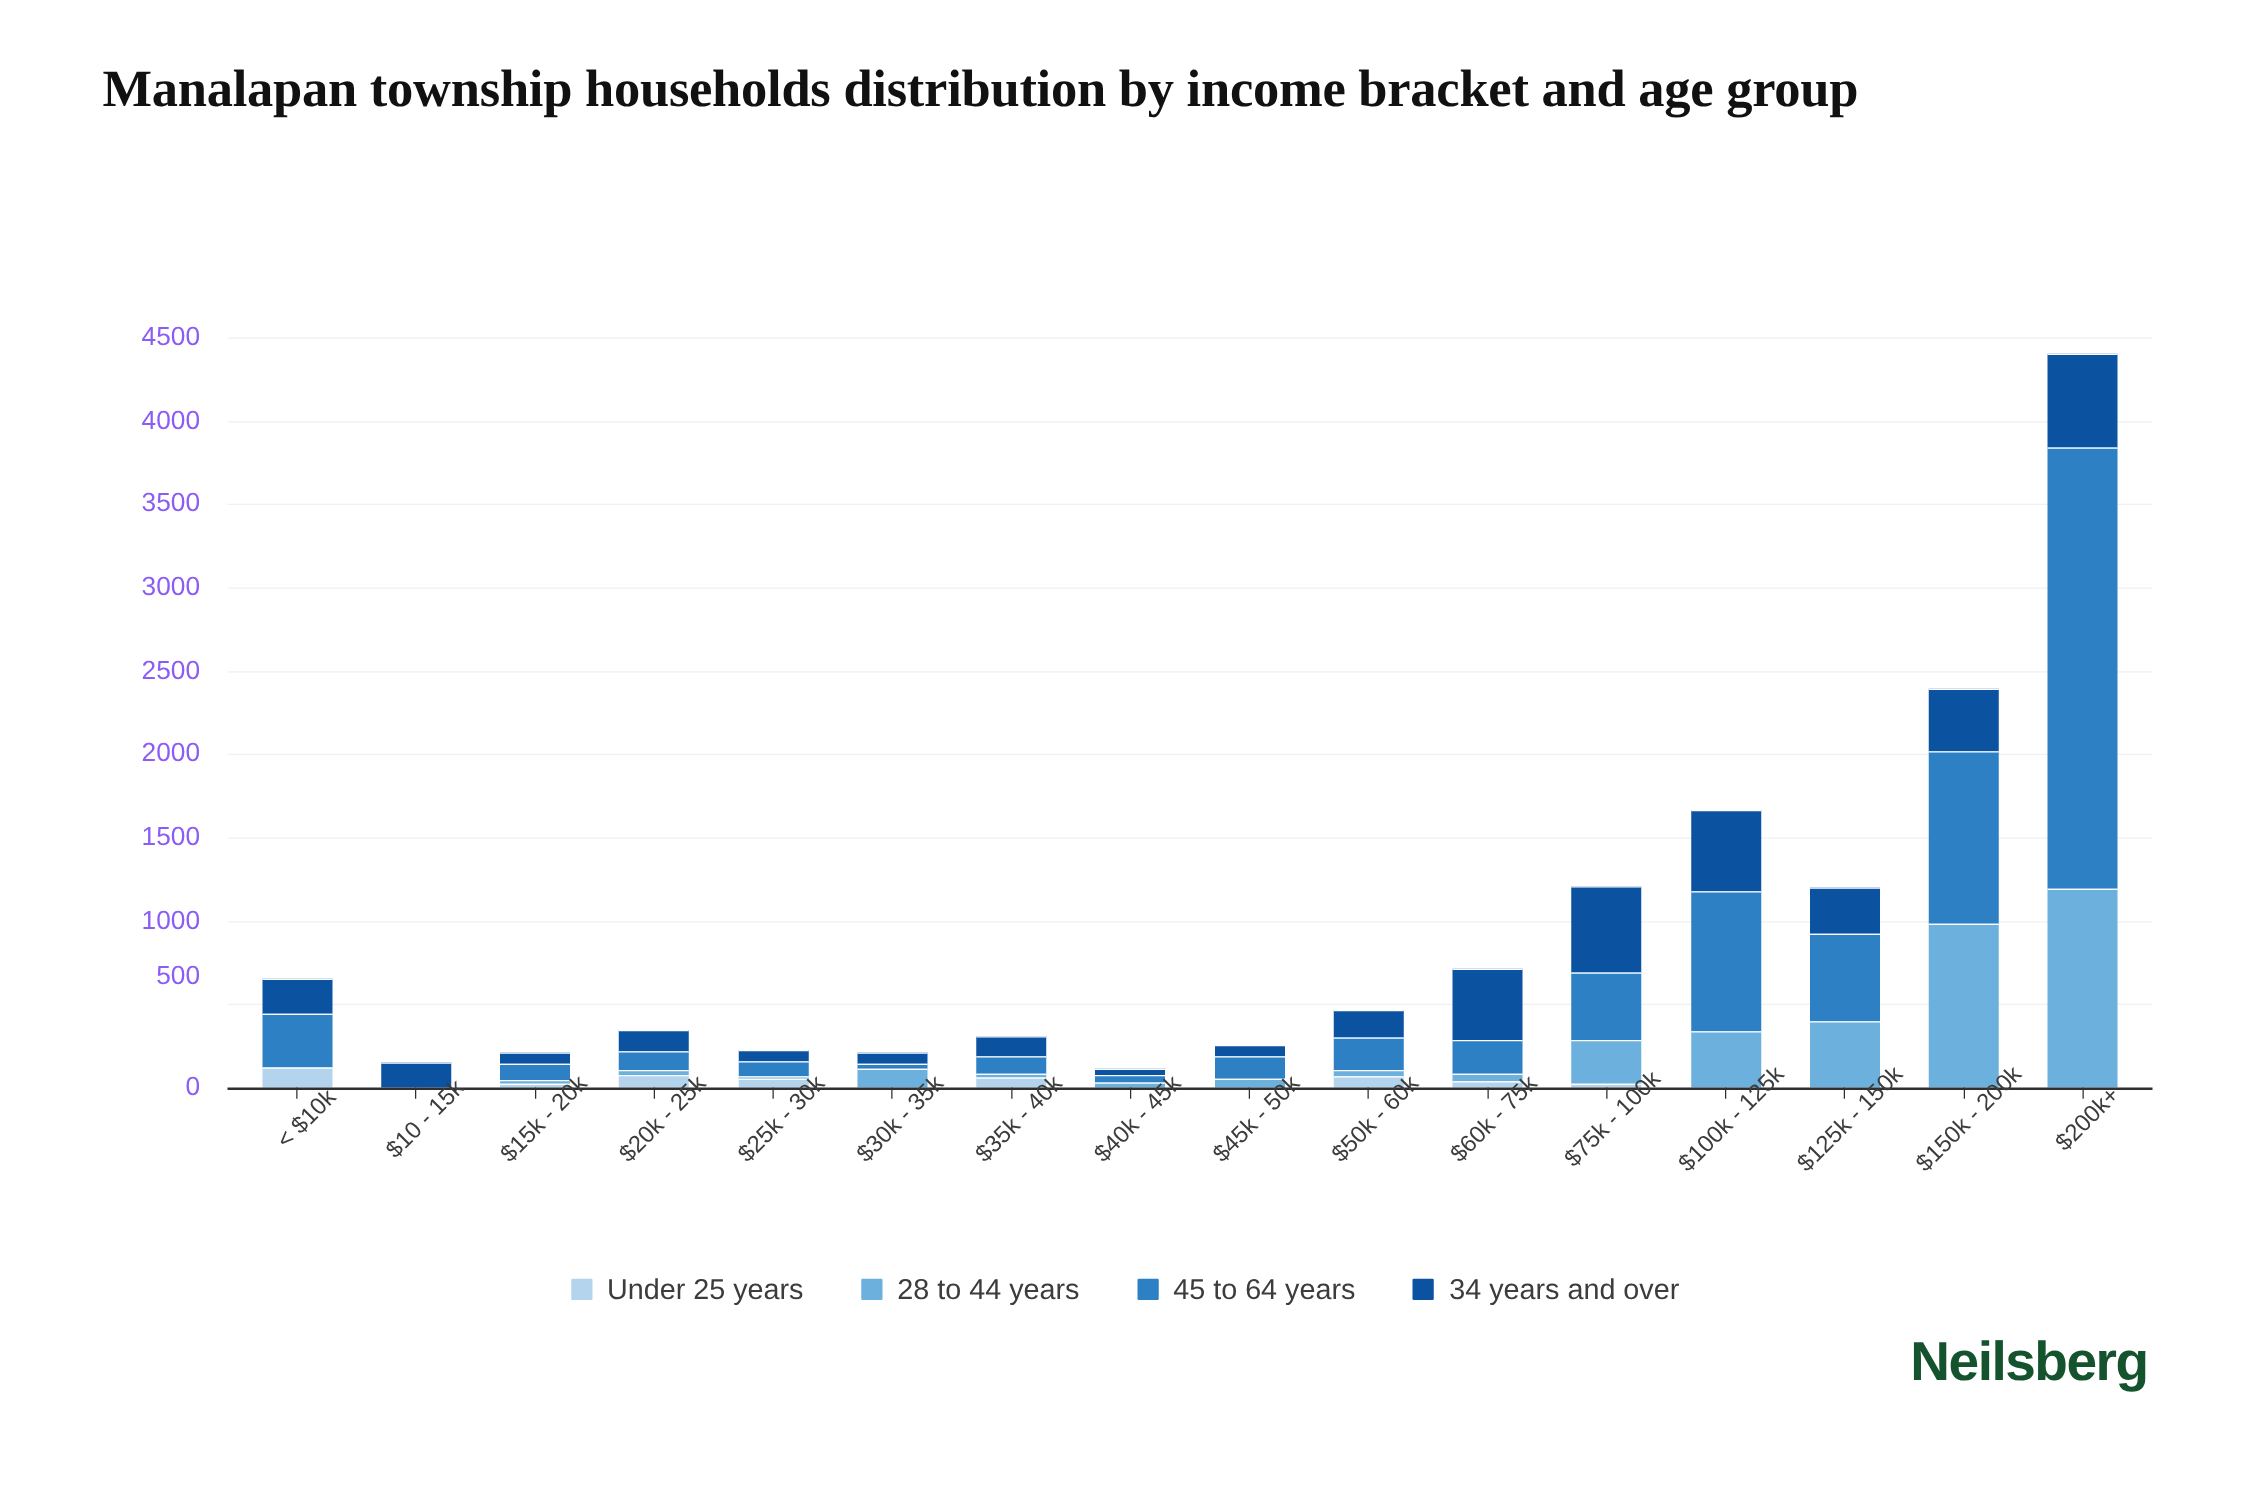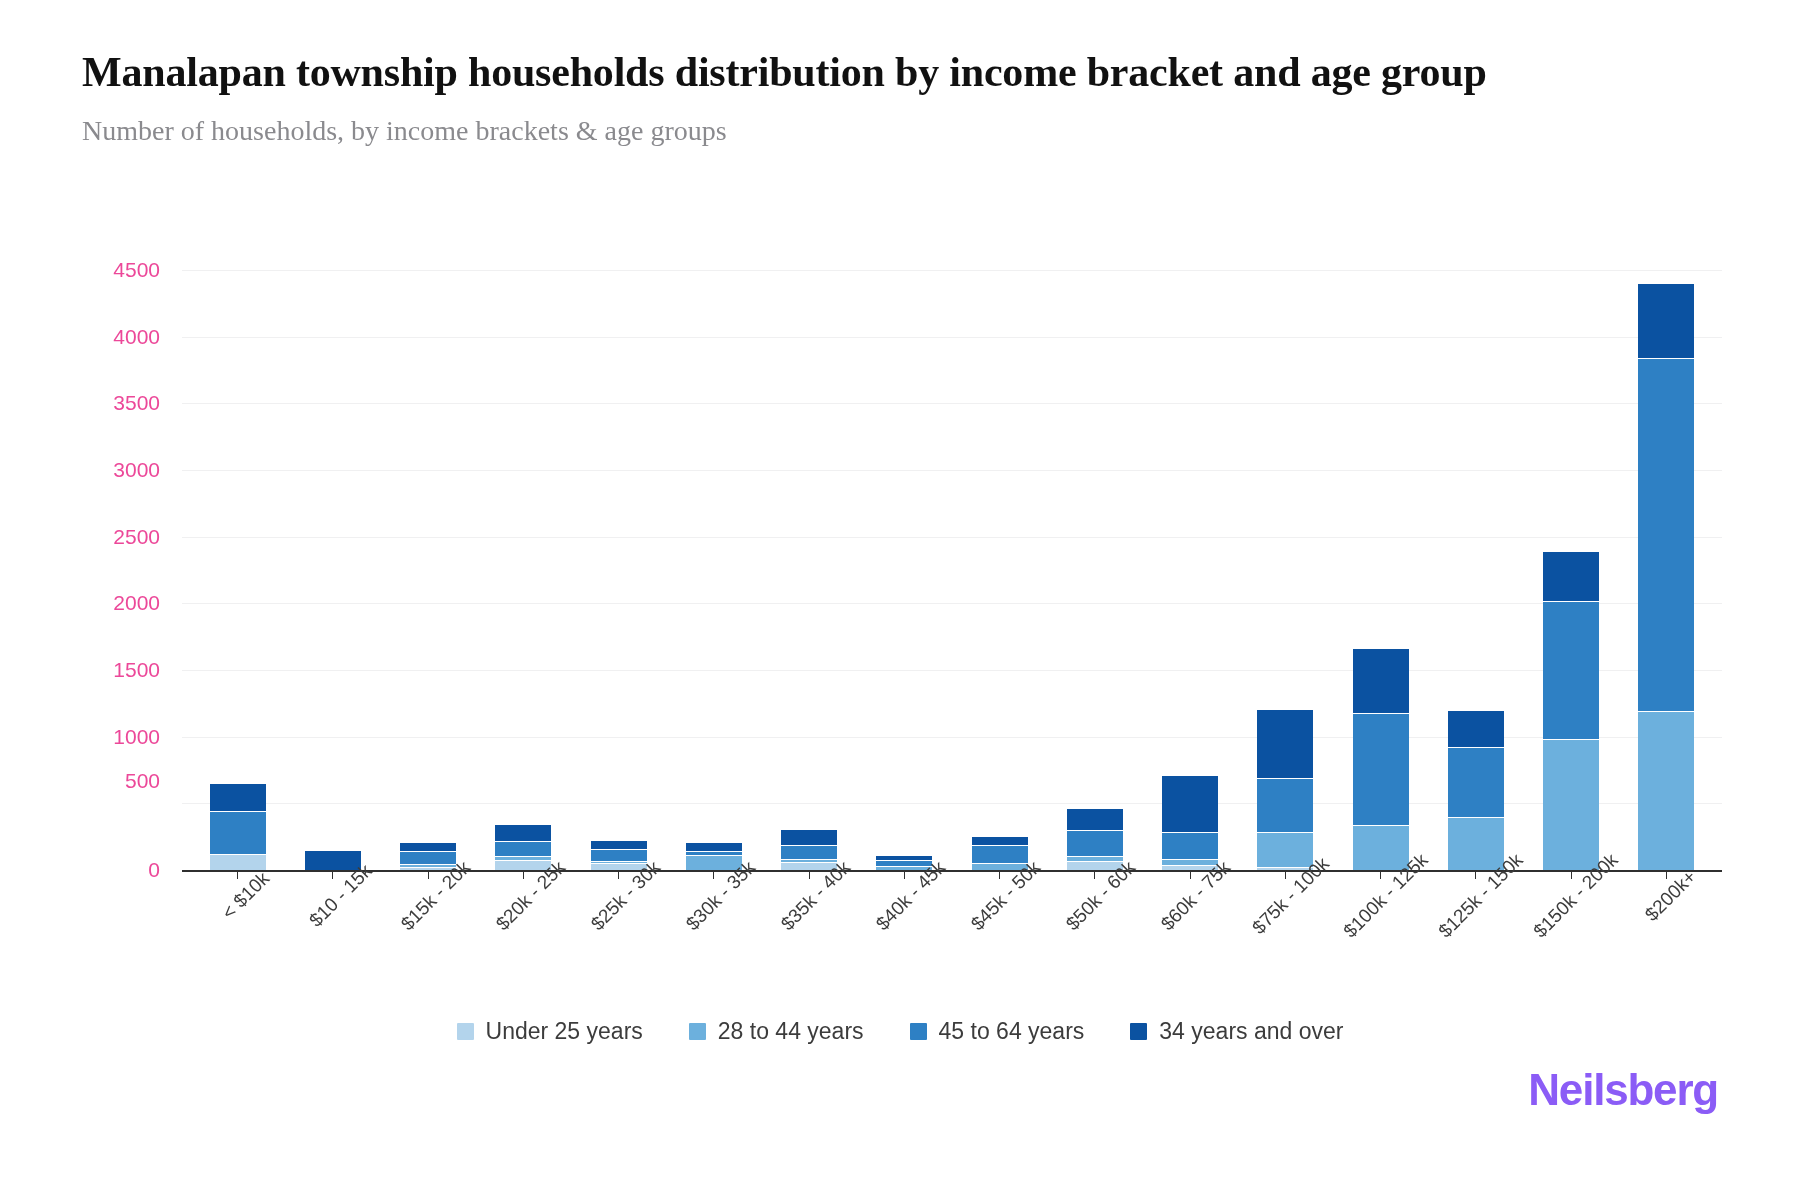--- a/index.html
+++ b/index.html
@@ -62,21 +62,21 @@
     left: 0;
     top: 0;
     width: 90px;
     height: 600px;
   }
   .y-tick {
     position: absolute;
     right: 12px;
     transform: translateY(-50%);
     font-size: 21px;
-    color: #ec4899;
+    color: #8b5cf6;
     white-space: nowrap;
     font-family: "Liberation Sans", sans-serif;
   }
   .grid-area {
     position: absolute;
     left: 100px;
     top: 0;
     right: 0;
     height: 600px;
   }
@@ -201,31 +201,30 @@
     font-family: "Liberation Sans", sans-serif;
   }
   .brand {
     position: absolute;
     right: 82px;
     top: 1065px;
     font-family: "Liberation Sans", sans-serif;
     font-weight: 700;
     font-size: 44px;
     letter-spacing: -1.2px;
-    color: #8b5cf6;
+    color: #14532d;
   }
 </style>
 </head>
 <body>
 
 <div class="page">
 
   <div class="header">
     <h1 class="chart-title">Manalapan township households distribution by income bracket and age group</h1>
-    <p class="chart-subtitle">Number of households, by income brackets &amp; age groups</p>
   </div>
 
   <div class="plot-wrap">
     <div class="y-axis" id="y-axis">
         <div class="y-tick" style="top: 600px;">0</div>
         <div class="y-tick" style="top: 511px;">500</div>
         <div class="y-tick" style="top: 466.667px;">1000</div>
         <div class="y-tick" style="top: 400px;">1500</div>
         <div class="y-tick" style="top: 333.333px;">2000</div>
         <div class="y-tick" style="top: 266.667px;">2500</div>

